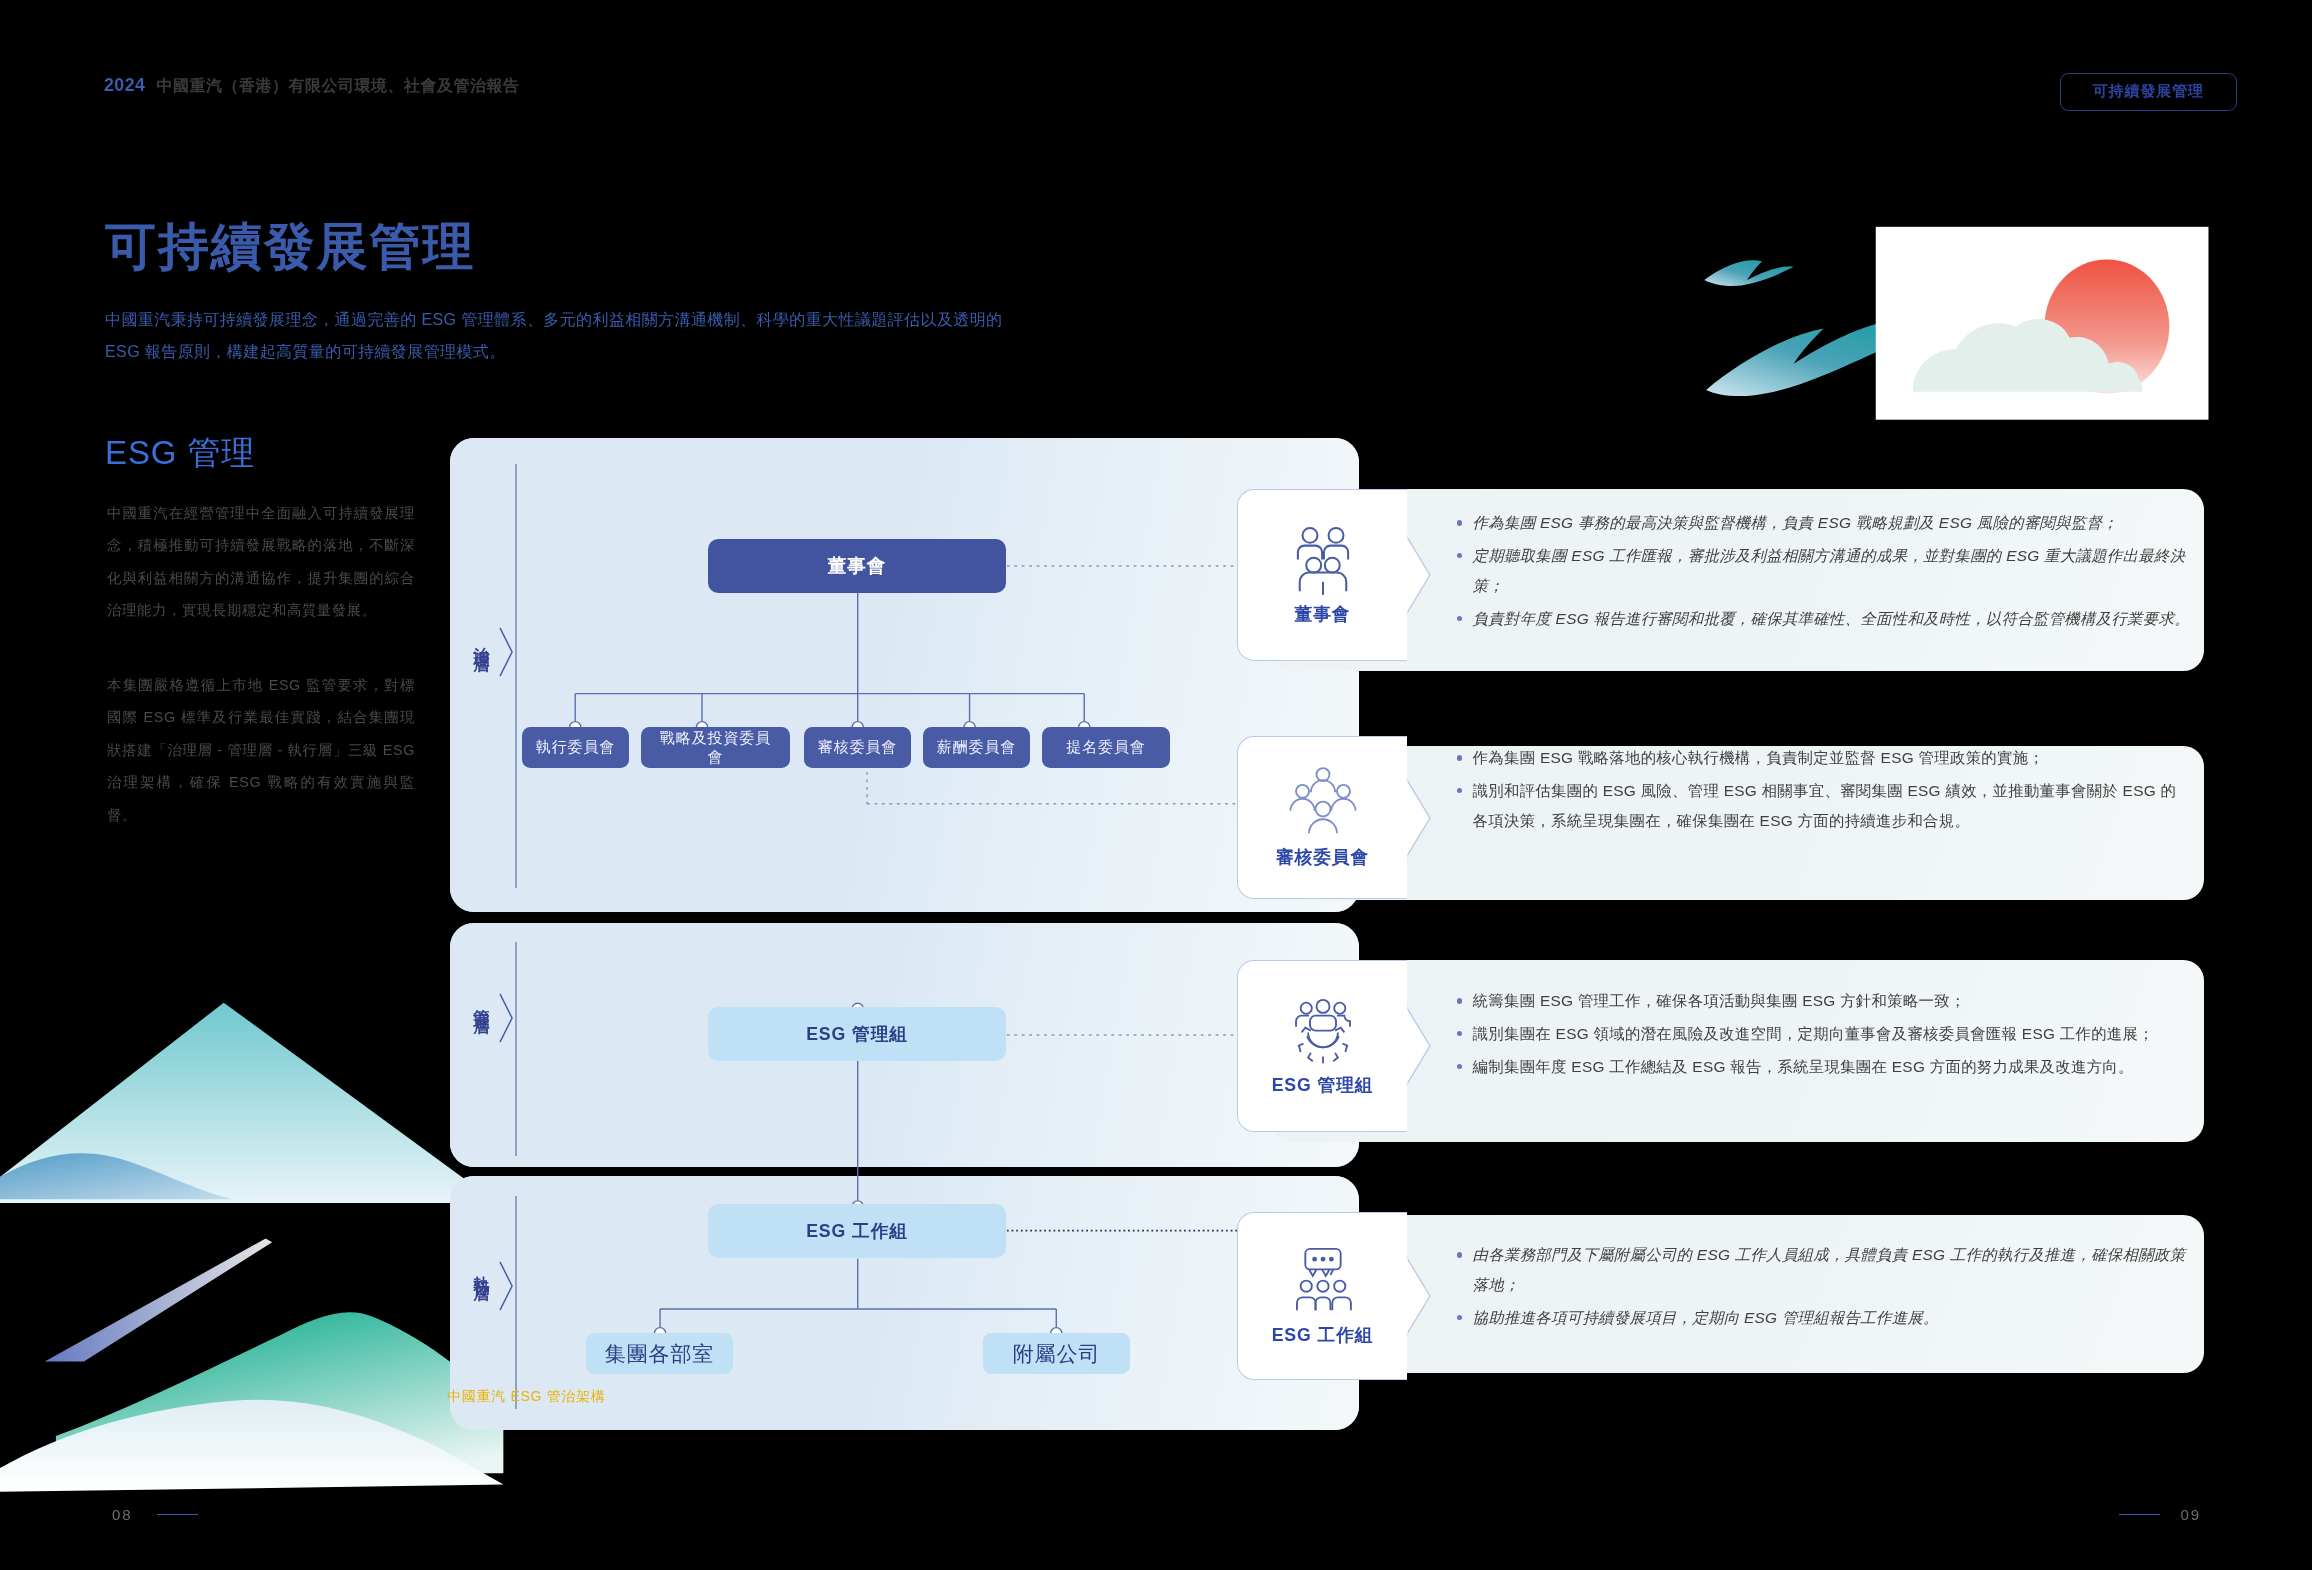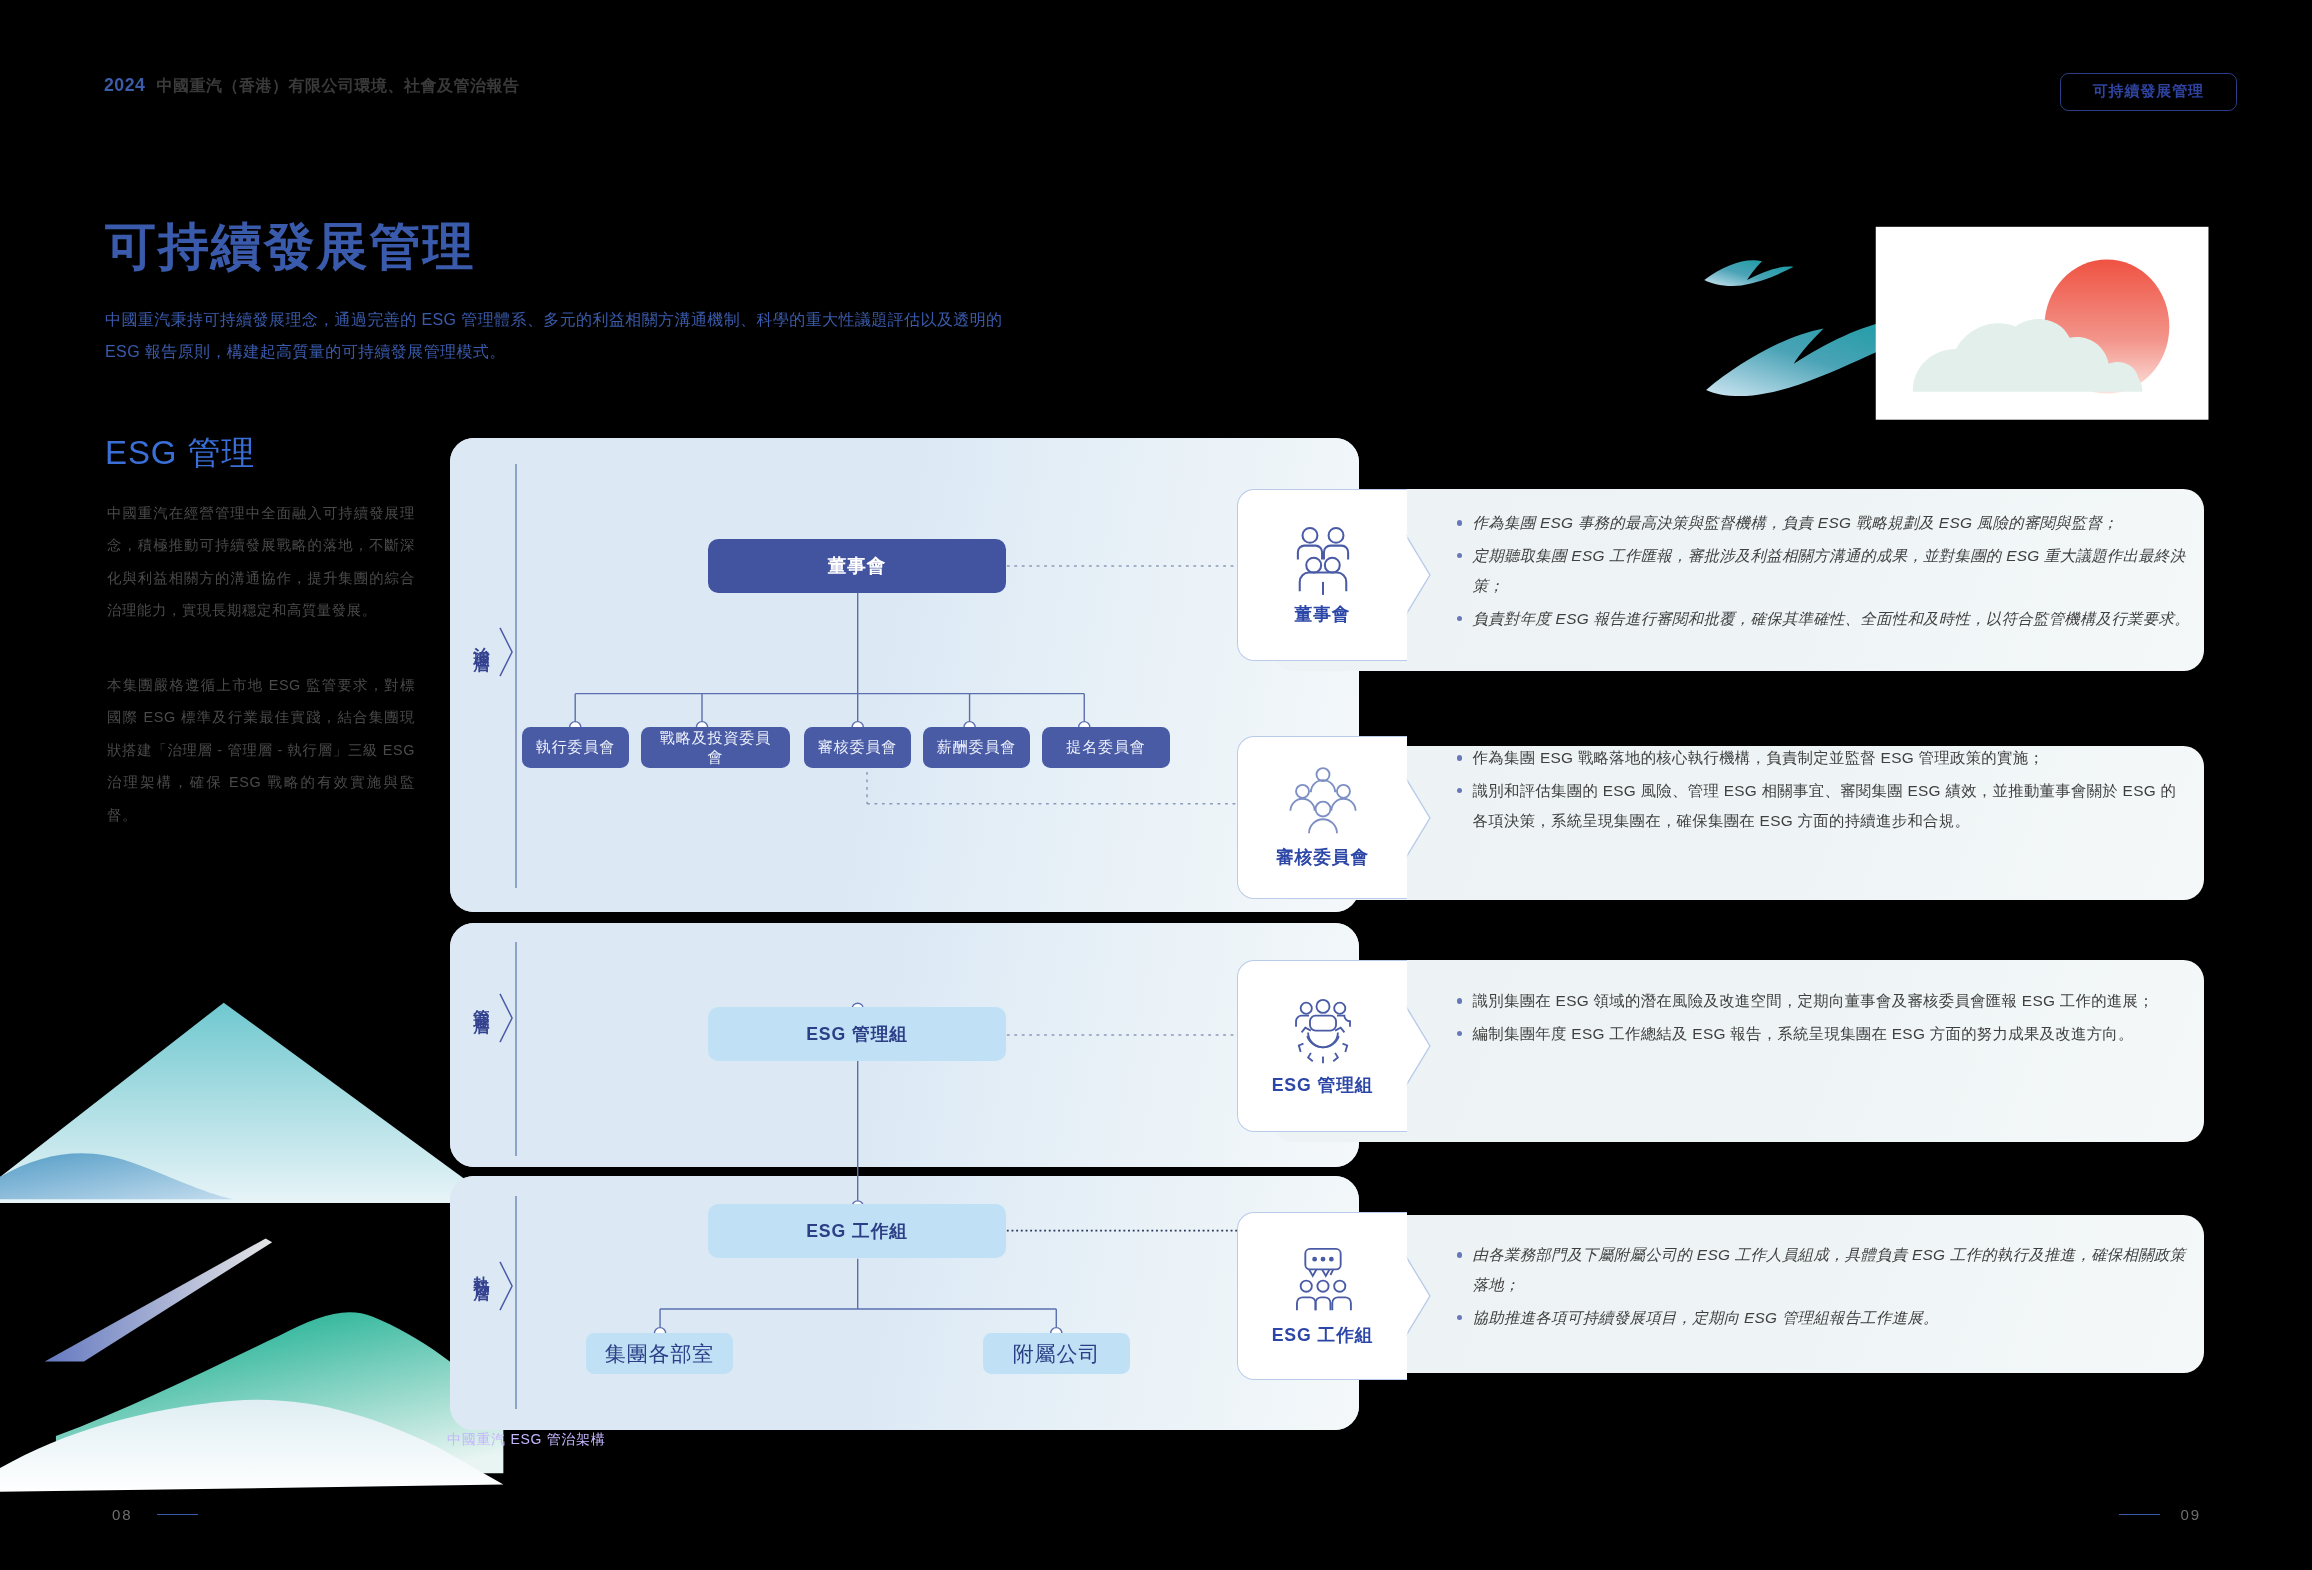--- a/index.html
+++ b/index.html
@@ -140,21 +140,21 @@
   .bullets li:before{
     content:""; position:absolute; left:2.8px; top:12px;
     width:5.6px; height:5.6px; border-radius:50%; background:#6878bd;
   }
   .bl-board{ left:1454px; top:508px; width:736px;font-style:italic; }
   .bl-audit{ left:1454px; top:743px; width:736px; }
   .bl-mgm  { left:1454px; top:986px; width:746px; }
   .bl-work { left:1454px; top:1240px; width:736px;font-style:italic; }
 
   
-  .caption{ position:absolute; left:447px; top:1431px; font-size:14px; color:#c4b5fd; letter-spacing:0.7px; }
+  .caption{ position:absolute; left:447px; top:1388px; font-size:14px; color:#eab308; letter-spacing:0.7px; }
 
   
   .pg{ position:absolute; top:1506px; display:flex; align-items:center; gap:20.5px;
        font-size:15px; color:#6e6e6e; letter-spacing:1.9px; }
   .pg-l{ left:112px;gap:24px; }
   .pg-r{ right:112px; }
   .pg-line{ width:41px; height:1.3px; background:#3a5bab; display:inline-block; }
 </style>
 </head>
 <body>
@@ -416,20 +416,21 @@
 <ul class="bullets bl-board">
   <li>作為集團 ESG 事務的最高決策與監督機構，負責 ESG 戰略規劃及 ESG 風險的審閱與監督；</li>
   <li>定期聽取集團 ESG 工作匯報，審批涉及利益相關方溝通的成果，並對集團的 ESG 重大議題作出最終決策；</li>
   <li>負責對年度 ESG 報告進行審閱和批覆，確保其準確性、全面性和及時性，以符合監管機構及行業要求。</li>
 </ul>
 <ul class="bullets bl-audit">
   <li>作為集團 ESG 戰略落地的核心執行機構，負責制定並監督 ESG 管理政策的實施；</li>
   <li>識別和評估集團的 ESG 風險、管理 ESG 相關事宜、審閱集團 ESG 績效，並推動董事會關於 ESG 的各項決策，系統呈現集團在，確保集團在 ESG 方面的持續進步和合規。</li>
 </ul>
 <ul class="bullets bl-mgm">
+  <li>統籌集團 ESG 管理工作，確保各項活動與集團 ESG 方針和策略一致；</li>
   <li>識別集團在 ESG 領域的潛在風險及改進空間，定期向董事會及審核委員會匯報 ESG 工作的進展；</li>
   <li>編制集團年度 ESG 工作總結及 ESG 報告，系統呈現集團在 ESG 方面的努力成果及改進方向。</li>
 </ul>
 <ul class="bullets bl-work">
   <li>由各業務部門及下屬附屬公司的 ESG 工作人員組成，具體負責 ESG 工作的執行及推進，確保相關政策落地；</li>
   <li>協助推進各項可持續發展項目，定期向 ESG 管理組報告工作進展。</li>
 </ul>
 
 <div class="caption">中國重汽 ESG 管治架構</div>
 

